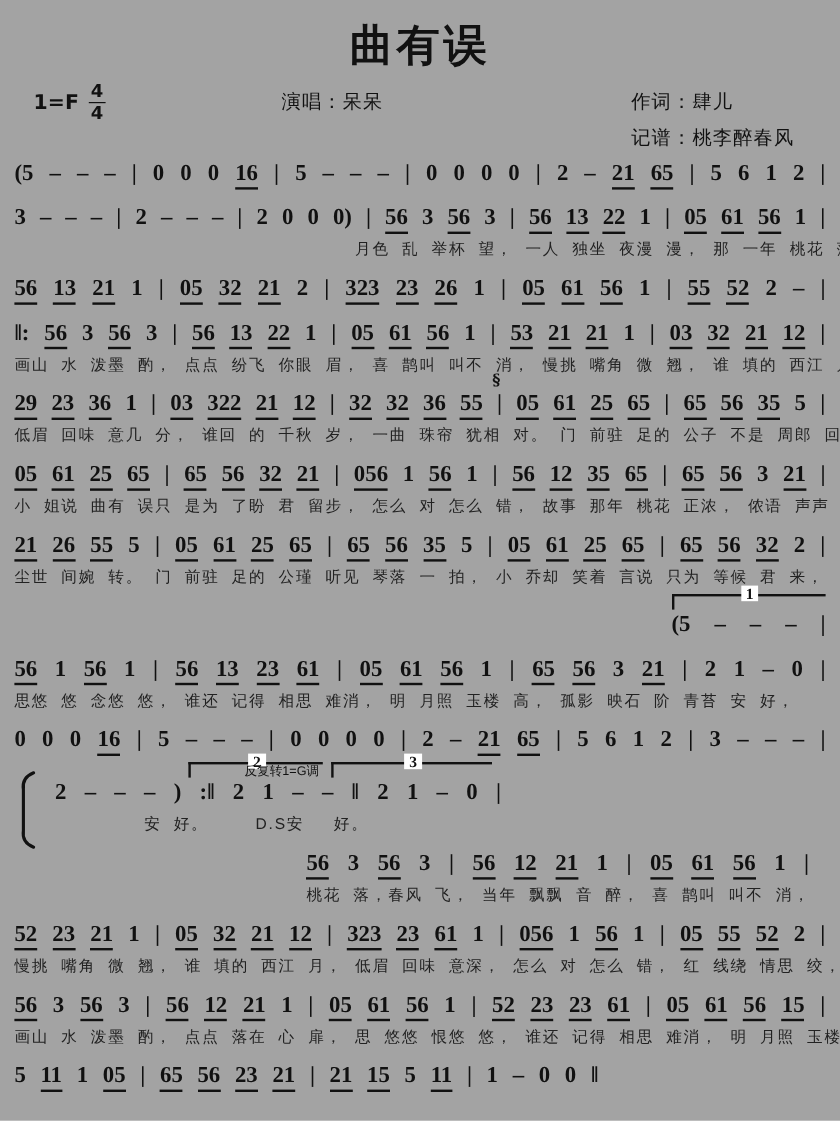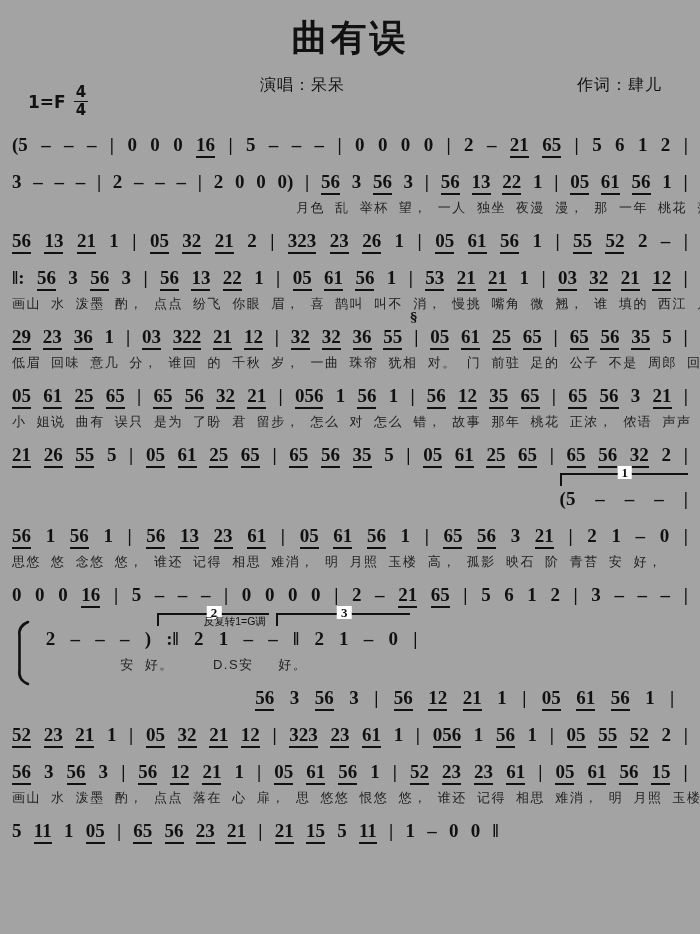--- a/index.html
+++ b/index.html
@@ -18,21 +18,21 @@
   
   .hdr{position:relative;height:118px;flex:0 0 auto;}
   .title{
     text-align:center;font-size:36px;font-weight:bold;
     letter-spacing:3px;margin:4px 0 6px 0;
     font-family:"Liberation Sans",sans-serif;
   }
   .hdr-row{display:flex;justify-content:space-between;align-items:flex-start;}
   .keysig{
     display:flex;align-items:center;gap:8px;
-    font-weight:bold;font-size:17px;margin-left:18px;margin-top:16px;
+    font-weight:bold;font-size:17px;margin-left:18px;margin-top:0;
     font-family:"DejaVu Sans",sans-serif;
   }
   .frac{display:inline-flex;flex-direction:column;align-items:center;line-height:1;font-size:15px;font-weight:bold;}
   .frac .num{border-bottom:1.5px solid #111;padding:0 2px 1px 2px;}
   .frac .den{padding-top:1px;}
   .performer{
     font-size:16px;letter-spacing:1px;margin-top:6px;
     font-family:"DejaVu Serif",serif;
     transform:translateX(-30px);
     text-align:center;
@@ -96,20 +96,21 @@
       <div class="keysig">
         <span>1=F</span>
         <span class="frac">
           <span class="num">4</span>
           <span class="den">4</span>
         </span>
       </div>
       <div class="performer">演唱：呆呆</div>
       <div class="credits">
         <span>作词：肆儿</span>
+        <span>记谱：桃李醉春风</span>
       </div>
     </div>
   </div>
 
   <div class="score" id="score">
       <div class="system">
         <div class="wrap">
           <div class="notes">
             <span class="tok">(5</span>
             <span class="dash">–</span>
@@ -331,20 +332,21 @@
             <span class="tok u">61</span>
             <span class="tok u">25</span>
             <span class="tok u">65</span>
             <span class="bar">|</span>
             <span class="tok u">65</span>
             <span class="tok u">56</span>
             <span class="tok u">32</span>
             <span class="tok">2</span>
             <span class="bar">|</span>
           </div>
+          <div class="lyrics">尘世 间婉 转。 门 前驻 足的 公瑾 听见 琴落 一 拍， 小 乔却 笑着 言说 只为 等候 君 来，</div>
         </div>
       </div>
       <div class="system sys-pad">
         <div class="wrap" style="width: 19%; margin-left: auto;">
           <div class="volta" style="left: 0%; width: 100%;">
             <span class="volta-label">1</span>
           </div>
           <div class="notes">
             <span class="tok">(5</span>
             <span class="dash">–</span>
@@ -467,20 +469,21 @@
             <span class="tok u">12</span>
             <span class="tok u">21</span>
             <span class="tok">1</span>
             <span class="bar">|</span>
             <span class="tok u">05</span>
             <span class="tok u">61</span>
             <span class="tok u">56</span>
             <span class="tok">1</span>
             <span class="bar">|</span>
           </div>
+          <div class="lyrics">桃花 落，春风 飞， 当年 飘飘 音 醉， 喜 鹊叫 叫不 消，</div>
         </div>
       </div>
       <div class="system">
         <div class="wrap">
           <div class="notes">
             <span class="tok u">52</span>
             <span class="tok u">23</span>
             <span class="tok u">21</span>
             <span class="tok">1</span>
             <span class="bar">|</span>
@@ -498,20 +501,21 @@
             <span class="tok">1</span>
             <span class="tok u">56</span>
             <span class="tok">1</span>
             <span class="bar">|</span>
             <span class="tok u">05</span>
             <span class="tok u">55</span>
             <span class="tok u">52</span>
             <span class="tok">2</span>
             <span class="bar">|</span>
           </div>
+          <div class="lyrics">慢挑 嘴角 微 翘， 谁 填的 西江 月， 低眉 回味 意深， 怎么 对 怎么 错， 红 线绕 情思 绞，</div>
         </div>
       </div>
       <div class="system">
         <div class="wrap">
           <div class="notes">
             <span class="tok u">56</span>
             <span class="tok">3</span>
             <span class="tok u">56</span>
             <span class="tok">3</span>
             <span class="bar">|</span>

